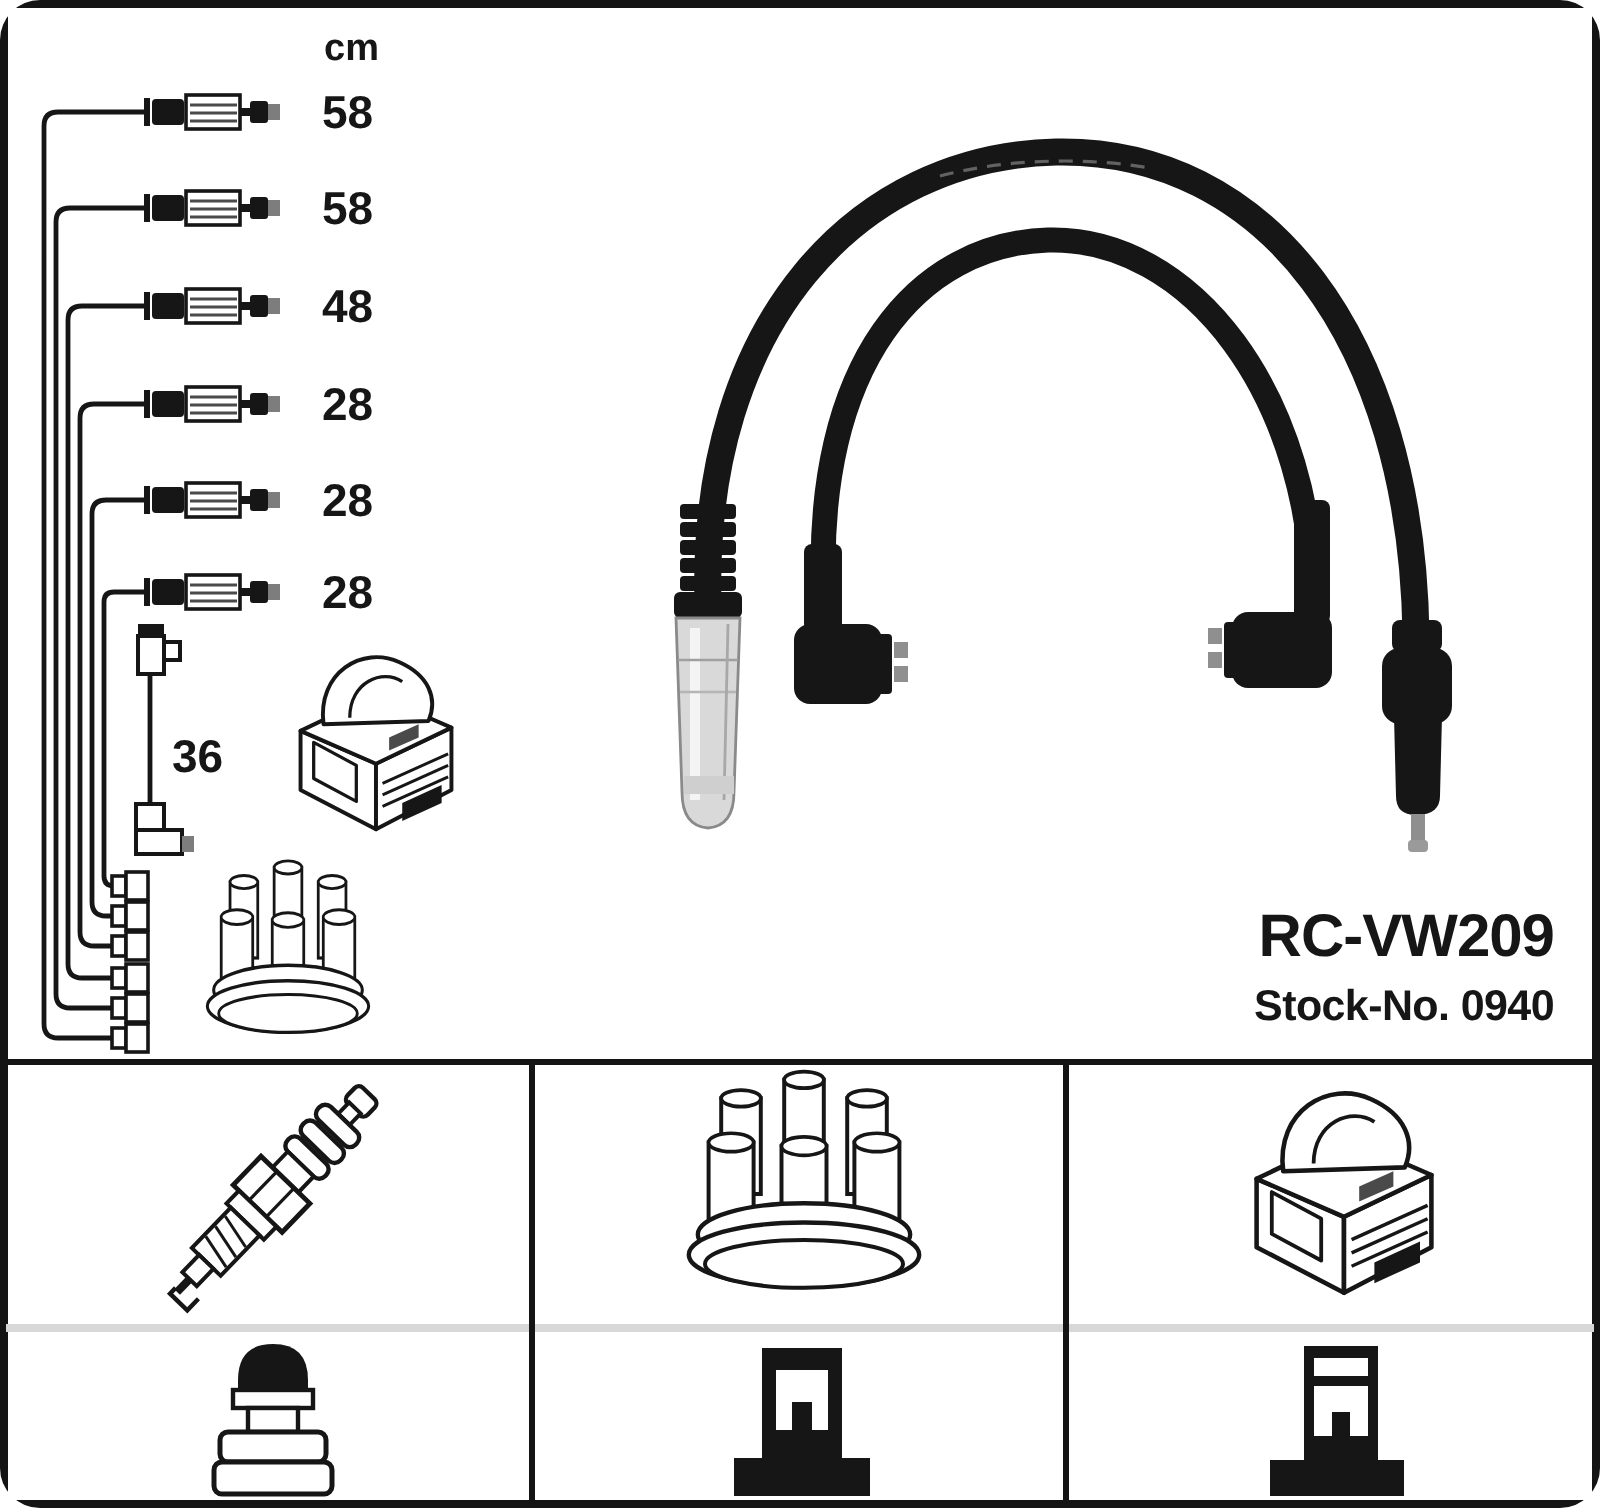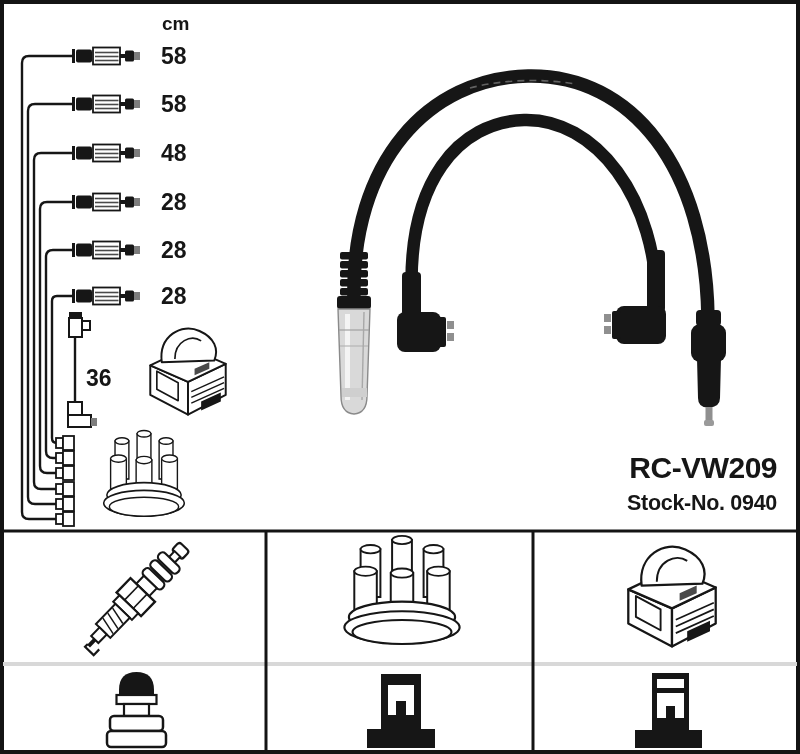--- a/index.html
+++ b/index.html
@@ -1,16 +1,16 @@
 <!DOCTYPE html>
 <html><head>
 <meta charset="utf-8">
 <style>
   html,body{margin:0;padding:0;background:#fff;}
-  .page{position:relative;width:800px;height:754px;background:#fff;overflow:hidden;}
+  .page{position:relative;width:800px;height:754px;background:#fff;overflow:hidden;border-radius:20px;}
   svg{display:block;}
   text{font-family:"Liberation Sans","DejaVu Sans",sans-serif;fill:#161616;}
   .unit{font-size:19px;font-weight:700;}
   .len{font-size:23px;font-weight:700;}
   .model{font-size:30px;font-weight:700;letter-spacing:-0.5px;}
   .stock{font-size:21.5px;font-weight:700;letter-spacing:-0.3px;}
   .ln{stroke:#161616;fill:none;}
 </style>
 </head>
 <body>

